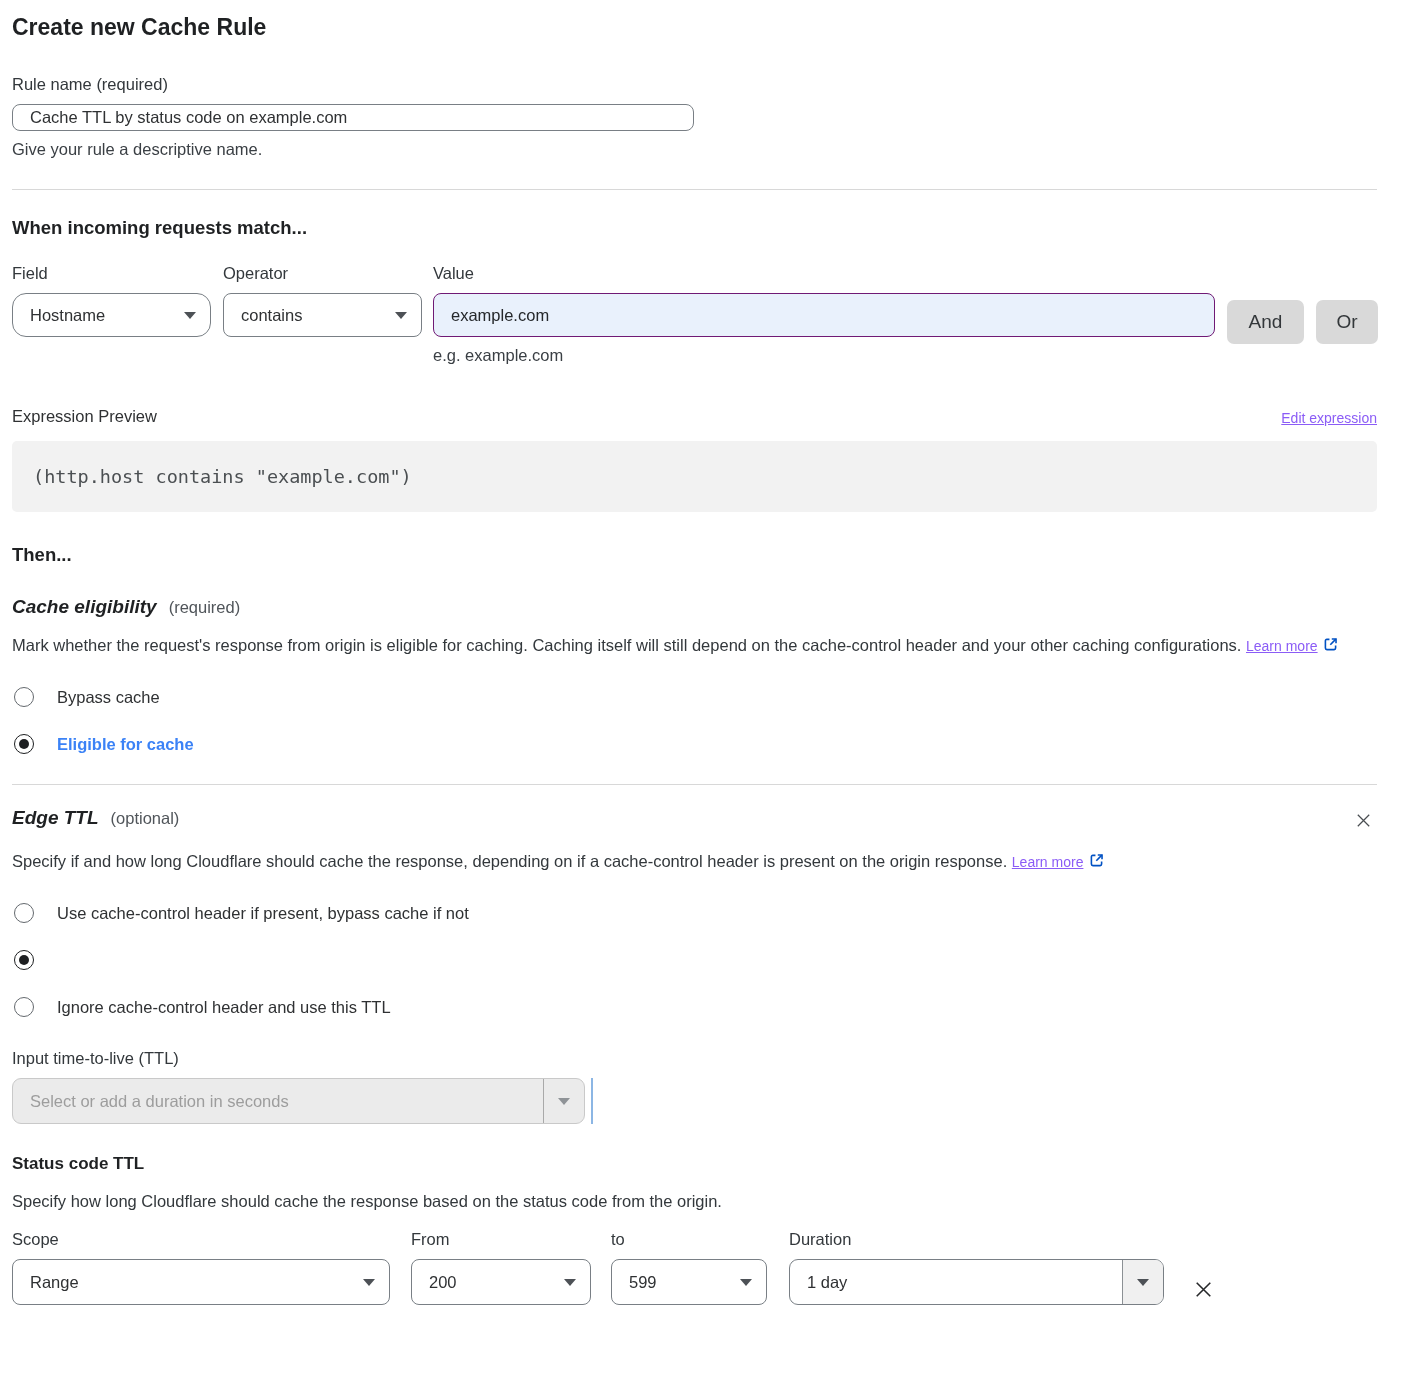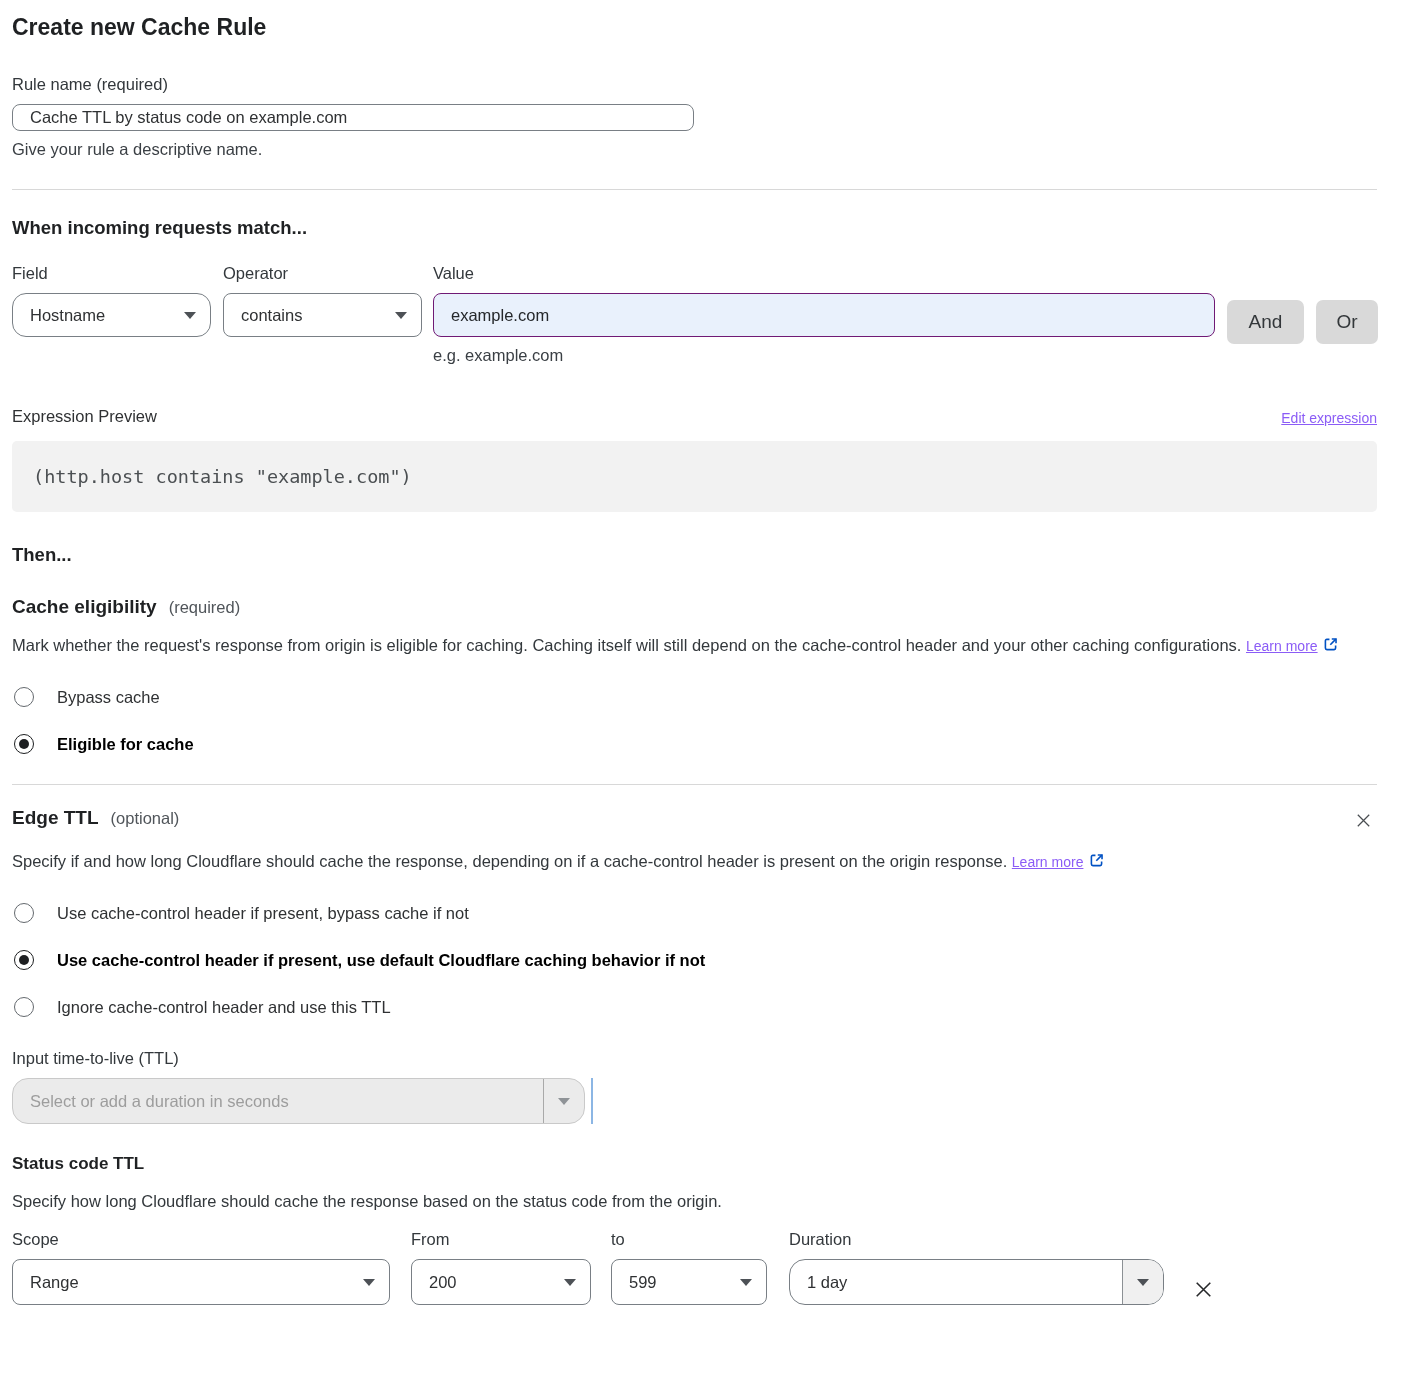--- a/index.html
+++ b/index.html
@@ -70,47 +70,47 @@
     font-size: 14px;
   }
   .code-block {
     margin-top: 15px; height: 71px; background: #f2f2f2; border-radius: 5px;
     display: flex; align-items: center; padding: 0 21px;
     font-family: "DejaVu Sans Mono", monospace; font-size: 18.5px; color: #4b4f52;
   }
 
   .then-heading { margin-top: 32px; }
   .sub-heading-row { display: flex; align-items: baseline; margin-top: 30px; }
-  .sub-heading { font-size: 19px; font-weight: 700; color: #1f2123; }
+  .sub-heading { font-size: 19px; font-weight: 700; color: #1f2123; font-style: italic; }
   .tag { font-size: 16.5px; color: #50555a; margin-left: 12px; }
 
   .para { font-size: 16.5px; color: #33383c; line-height: 28px; margin-top: 13px; }
   .edge-para { max-width: 1105px; }
 
   .radio-row { display: flex; align-items: center; margin-top: 27px; cursor: pointer; }
   .radio {
     width: 20px; height: 20px; border-radius: 50%;
     border: 1.5px solid #64696e; background: #fff; flex: none;
     position: relative; margin-left: 2px;
   }
   .radio.checked { border-color: #1d1f21; }
   .radio.checked::after {
     content: ""; position: absolute; left: 3.5px; top: 3.5px;
     width: 10px; height: 10px; border-radius: 50%; background: #1d1f21;
   }
   .radio-label { margin-left: 23px; font-size: 16.5px; color: #2f3133; }
-  .radio-label.bold { font-weight: 700; color: #000000; }
+  .radio-label.bold { font-weight: 700; color: #3b82f6; }
 
   .edge-header { display: flex; justify-content: space-between; align-items: flex-start; margin-top: 22px; }
   .icon-btn { background: none; border: none; cursor: pointer; padding: 4px; line-height: 0; }
 
   .ttl-label { margin-top: 32px; margin-bottom: 0; }
   .ttl-combo-wrap { display: flex; align-items: stretch; margin-top: 10px; }
   .combo {
-    display: flex; align-items: stretch; border-radius: 16px; overflow: hidden;
+    display: flex; align-items: stretch; border-radius: 9px; overflow: hidden;
     border: 1px solid #c9c9c9; background: #ebebeb; height: 46px;
   }
   .combo.disabled { cursor: default; }
   .combo-text {
     flex: 1; display: flex; align-items: center; padding: 0 17px;
     font-size: 16.5px; color: #9d9d9d;
   }
   .combo-arrow {
     width: 41px; flex: none; display: flex; align-items: center; justify-content: center;
     border-left: 1px solid #a9a9a9;
@@ -234,21 +234,20 @@
       <path d="M13 3 L7.8 8.2" stroke="#0051c3" stroke-width="1.5"></path>
     </svg>
   </p>
 
   <div class="radio-row">
     <span class="radio"></span>
     <span class="radio-label">Use cache-control header if present, bypass cache if not</span>
   </div>
   <div class="radio-row">
     <span class="radio checked"></span>
-    <span class="radio-label bold">Use cache-control header if present, use default Cloudflare caching behavior if not</span>
   </div>
   <div class="radio-row">
     <span class="radio"></span>
     <span class="radio-label">Ignore cache-control header and use this TTL</span>
   </div>
 
   <div class="field-label ttl-label">Input time-to-live (TTL)</div>
   <div class="ttl-combo-wrap">
     <div class="combo disabled ttl-combo">
       <span class="combo-text">Select or add a duration in seconds</span>

